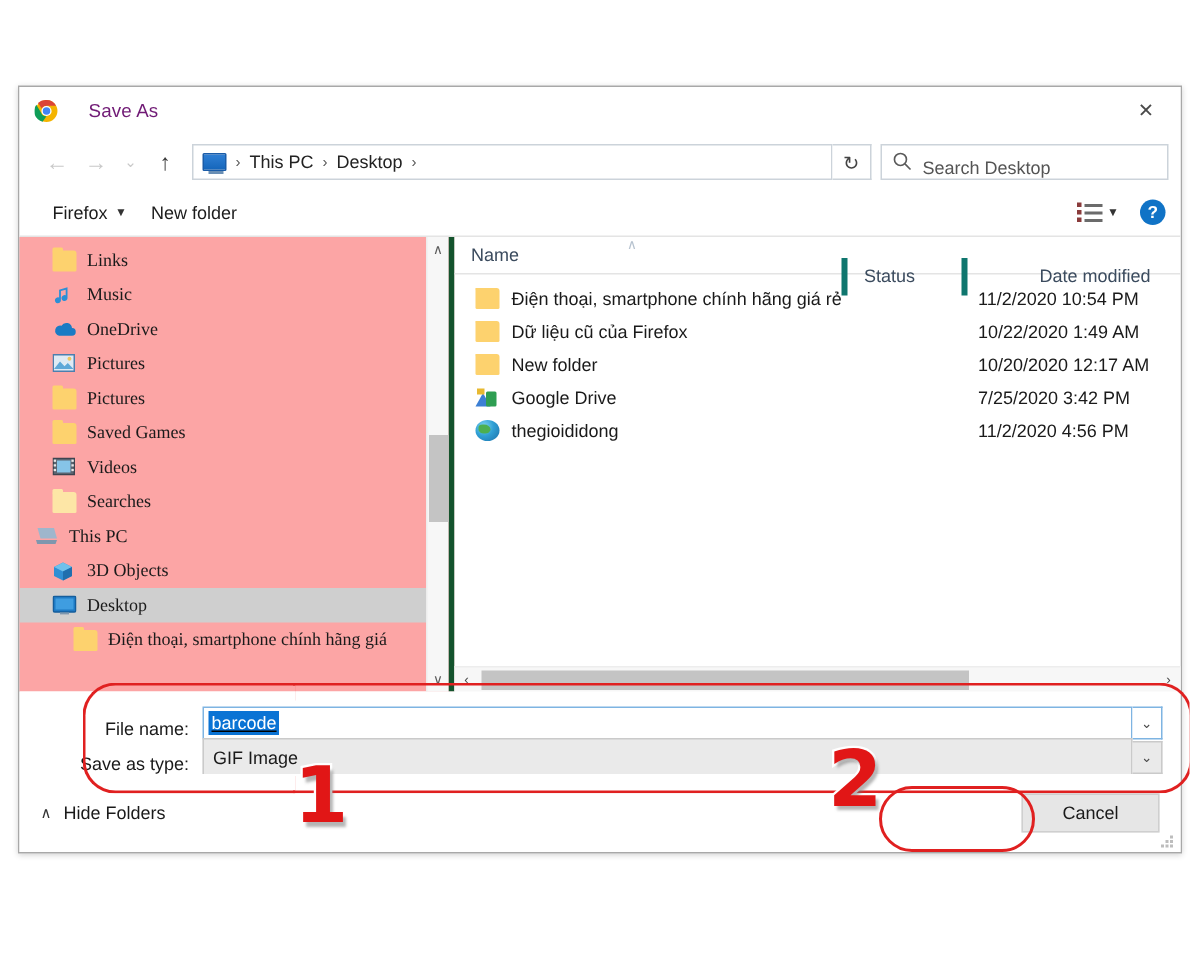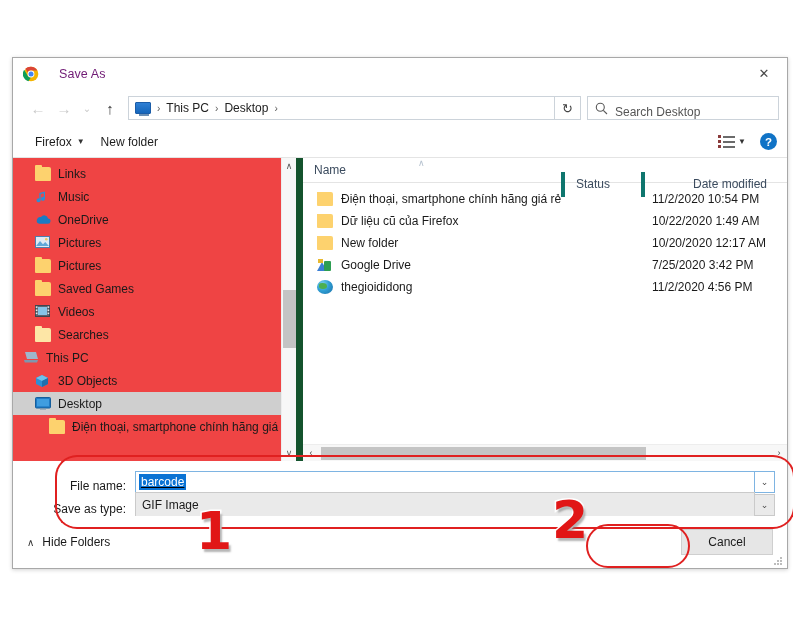--- a/index.html
+++ b/index.html
@@ -112,22 +112,22 @@
     display:flex; align-items:center; justify-content:center;
     margin-left: 10px;
   }
 
   
   .body { flex: 1 1 auto; display: flex; min-height: 0; }
 
   
   .treepane {
     width: 290px; flex: 0 0 290px;
-    border-right: 7px solid #14532d;
-    display: flex; min-height: 0; background: #ef4444;
+    border-right: 4px solid #14532d;
+    display: flex; min-height: 0; background: #fca5a5; font-family: Liberation Serif, serif;
   }
   .treelist { flex: 1 1 auto; overflow: hidden; padding-top: 4px; }
   .tree-item {
     height: 23px; display: flex; align-items: center;
     font-size: 12px; color: #1a1a1a; padding-left: 22px; gap: 7px;
     white-space: nowrap;
   }
   .tree-item.indent1 { padding-left: 22px; }
   .tree-item.indent0 { padding-left: 10px; }
   .tree-item.indent2 { padding-left: 36px; }

